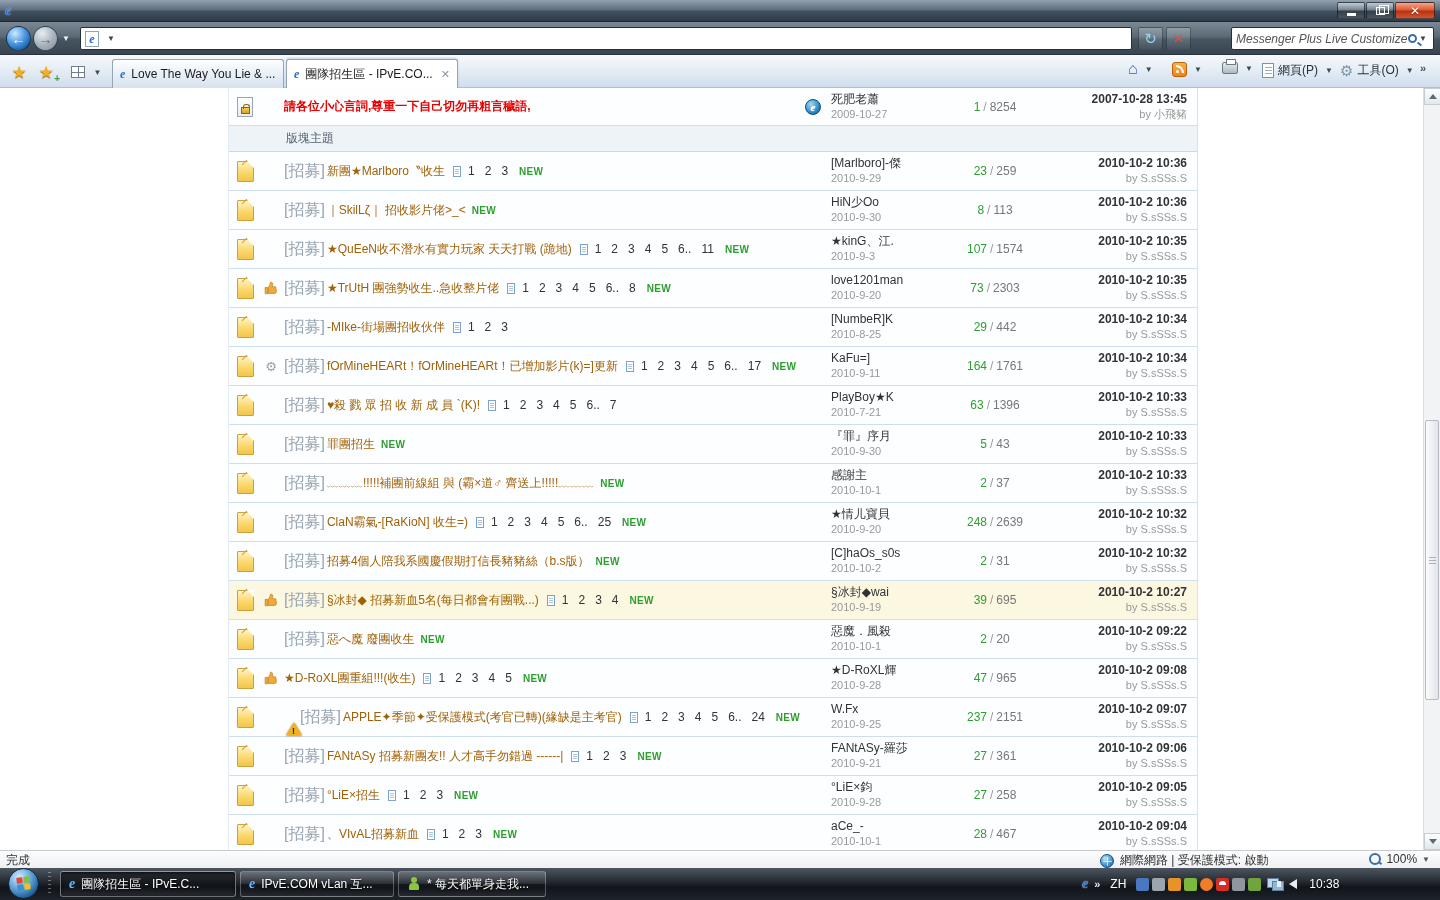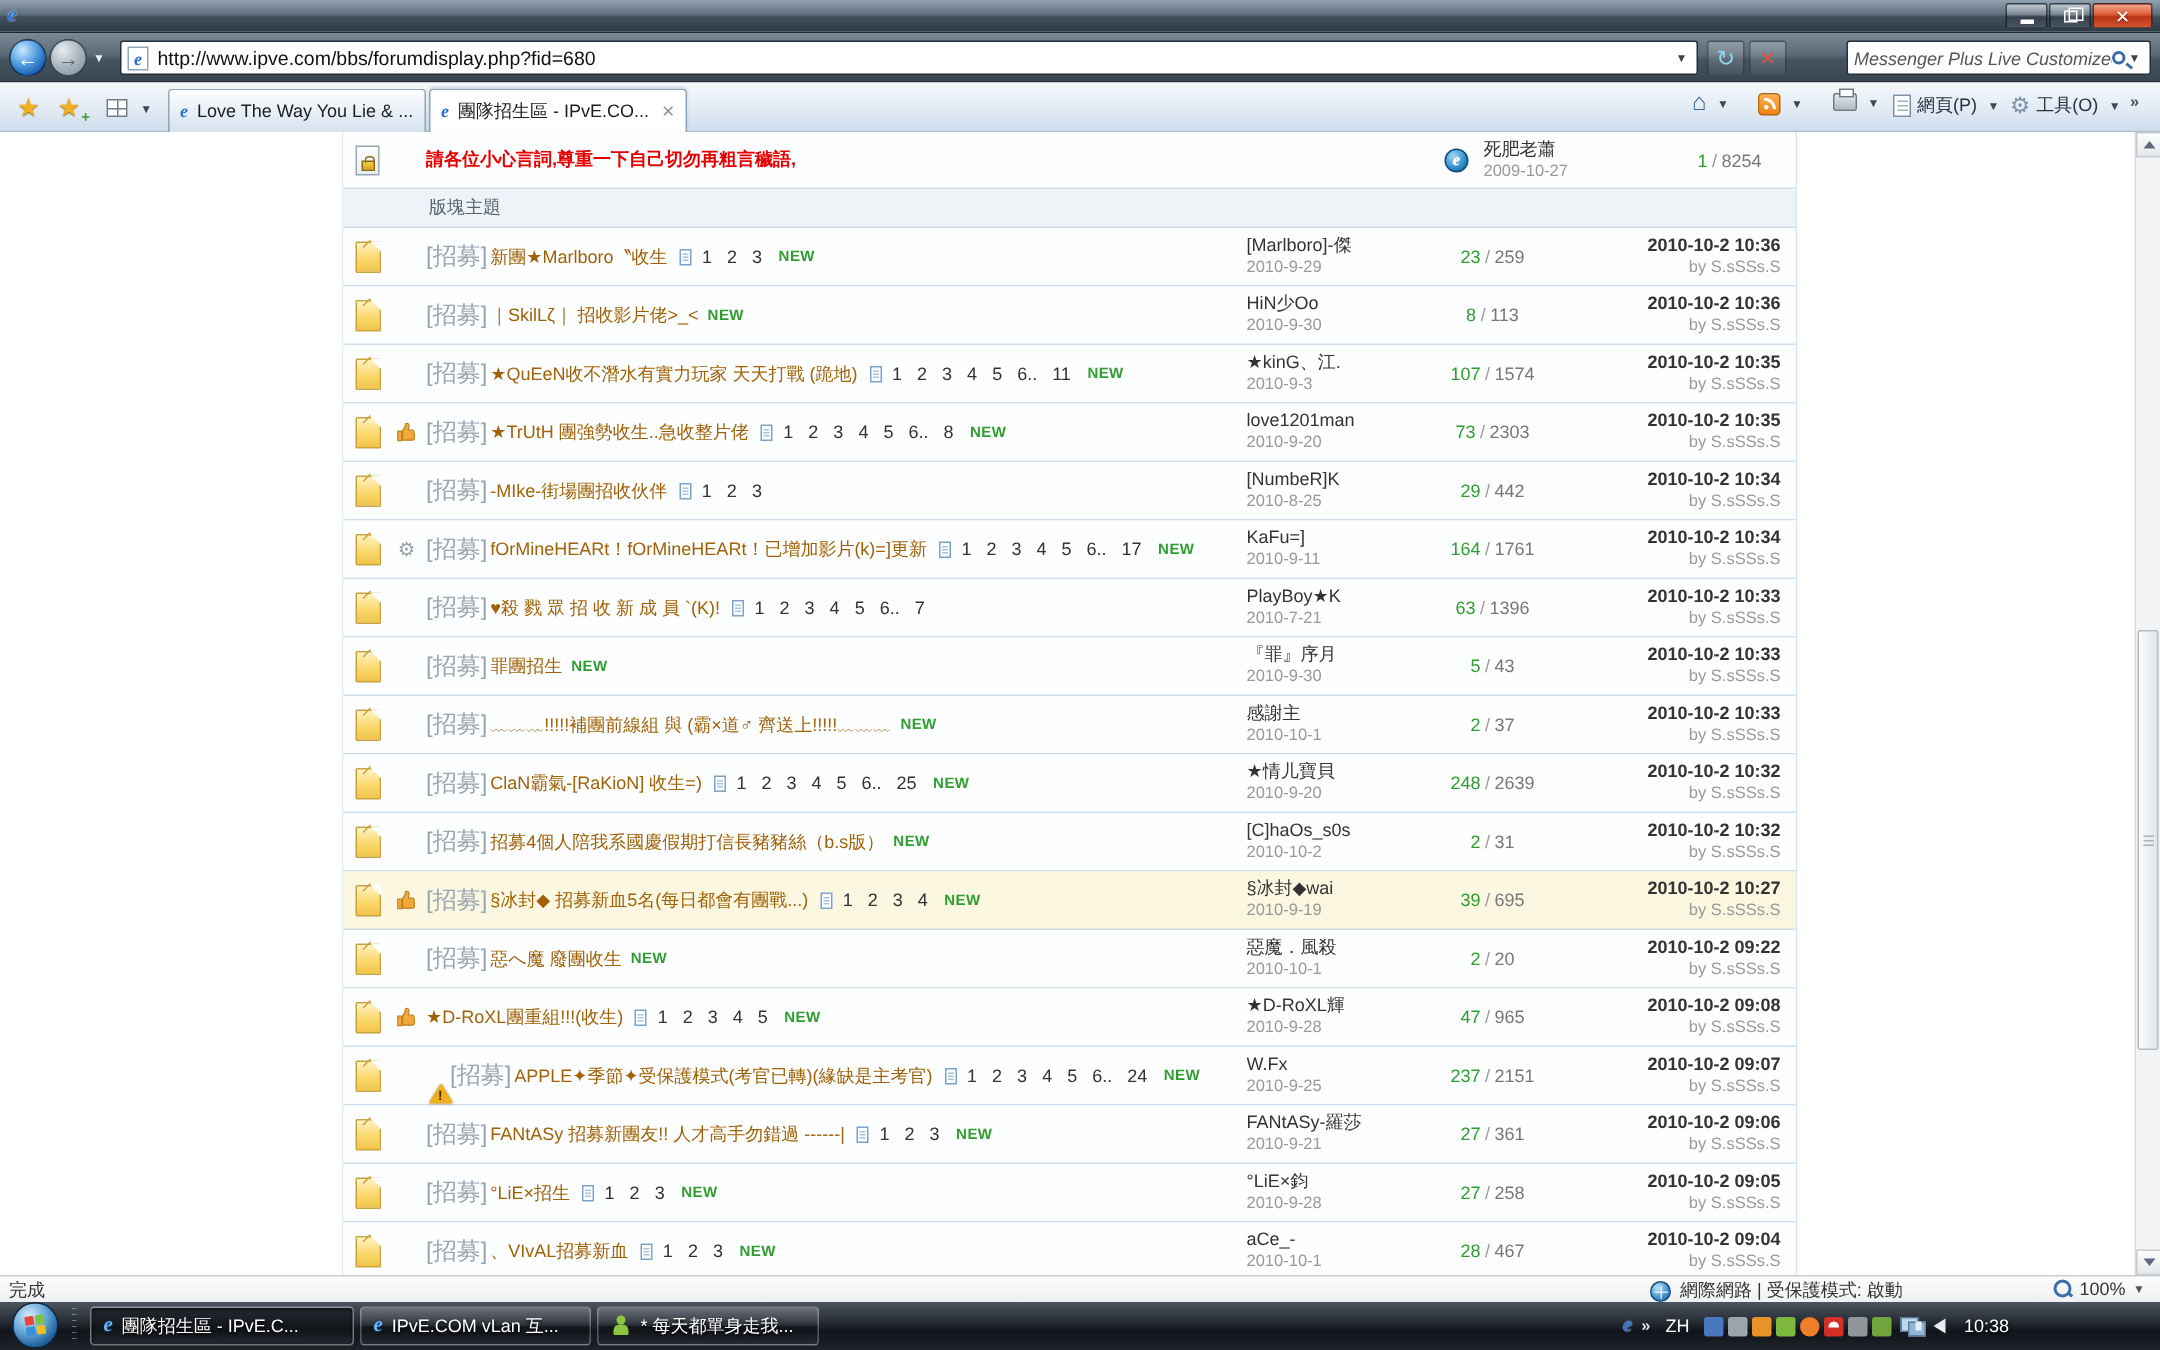--- a/index.html
+++ b/index.html
@@ -223,21 +223,20 @@
   </div>
 
   <div class="navbar">
     <div class="navcirc back">←</div>
     <div class="navcirc fwd">→</div>
     <span class="navcaret">▼</span>
     <div class="addressbar">
       <span class="fav-page">
           <span class="ie-e small">e</span>
         </span>
-      <span class="addr-text">http://www.ipve.com/bbs/forumdisplay.php?fid=680</span>
       <span class="addr-caret">▼</span>
     </div>
     <div class="navtool refresh">↻</div>
     <div class="navtool stop">✕</div>
     <div class="searchbox">
       <span class="search-text">Messenger Plus Live Customized \</span>
       <span class="mag"></span>
       <span class="addr-caret">▼</span>
     </div>
   </div>
@@ -311,20 +310,24 @@
         </div>
         <div class="c-author">
           <div class="a-name">死肥老蕭</div>
           <div class="a-date">2009-10-27</div>
         </div>
         <div class="c-stats">
           <span class="rep">1</span>
           <span class="slash">/</span>
           <span class="views">8254</span>
         </div>
+        <div class="c-last">
+          <div class="l-date">2007-10-28 13:45</div>
+          <div class="l-by">by 小飛豬</div>
+        </div>
       </div>
 
       <div class="sect">版塊主題</div>
 
       <div id="threads">
           <div class="row trow">
     <div class="c-icon">
               <span class="ticon"></span>
             </div>
     <div class="c-title">

